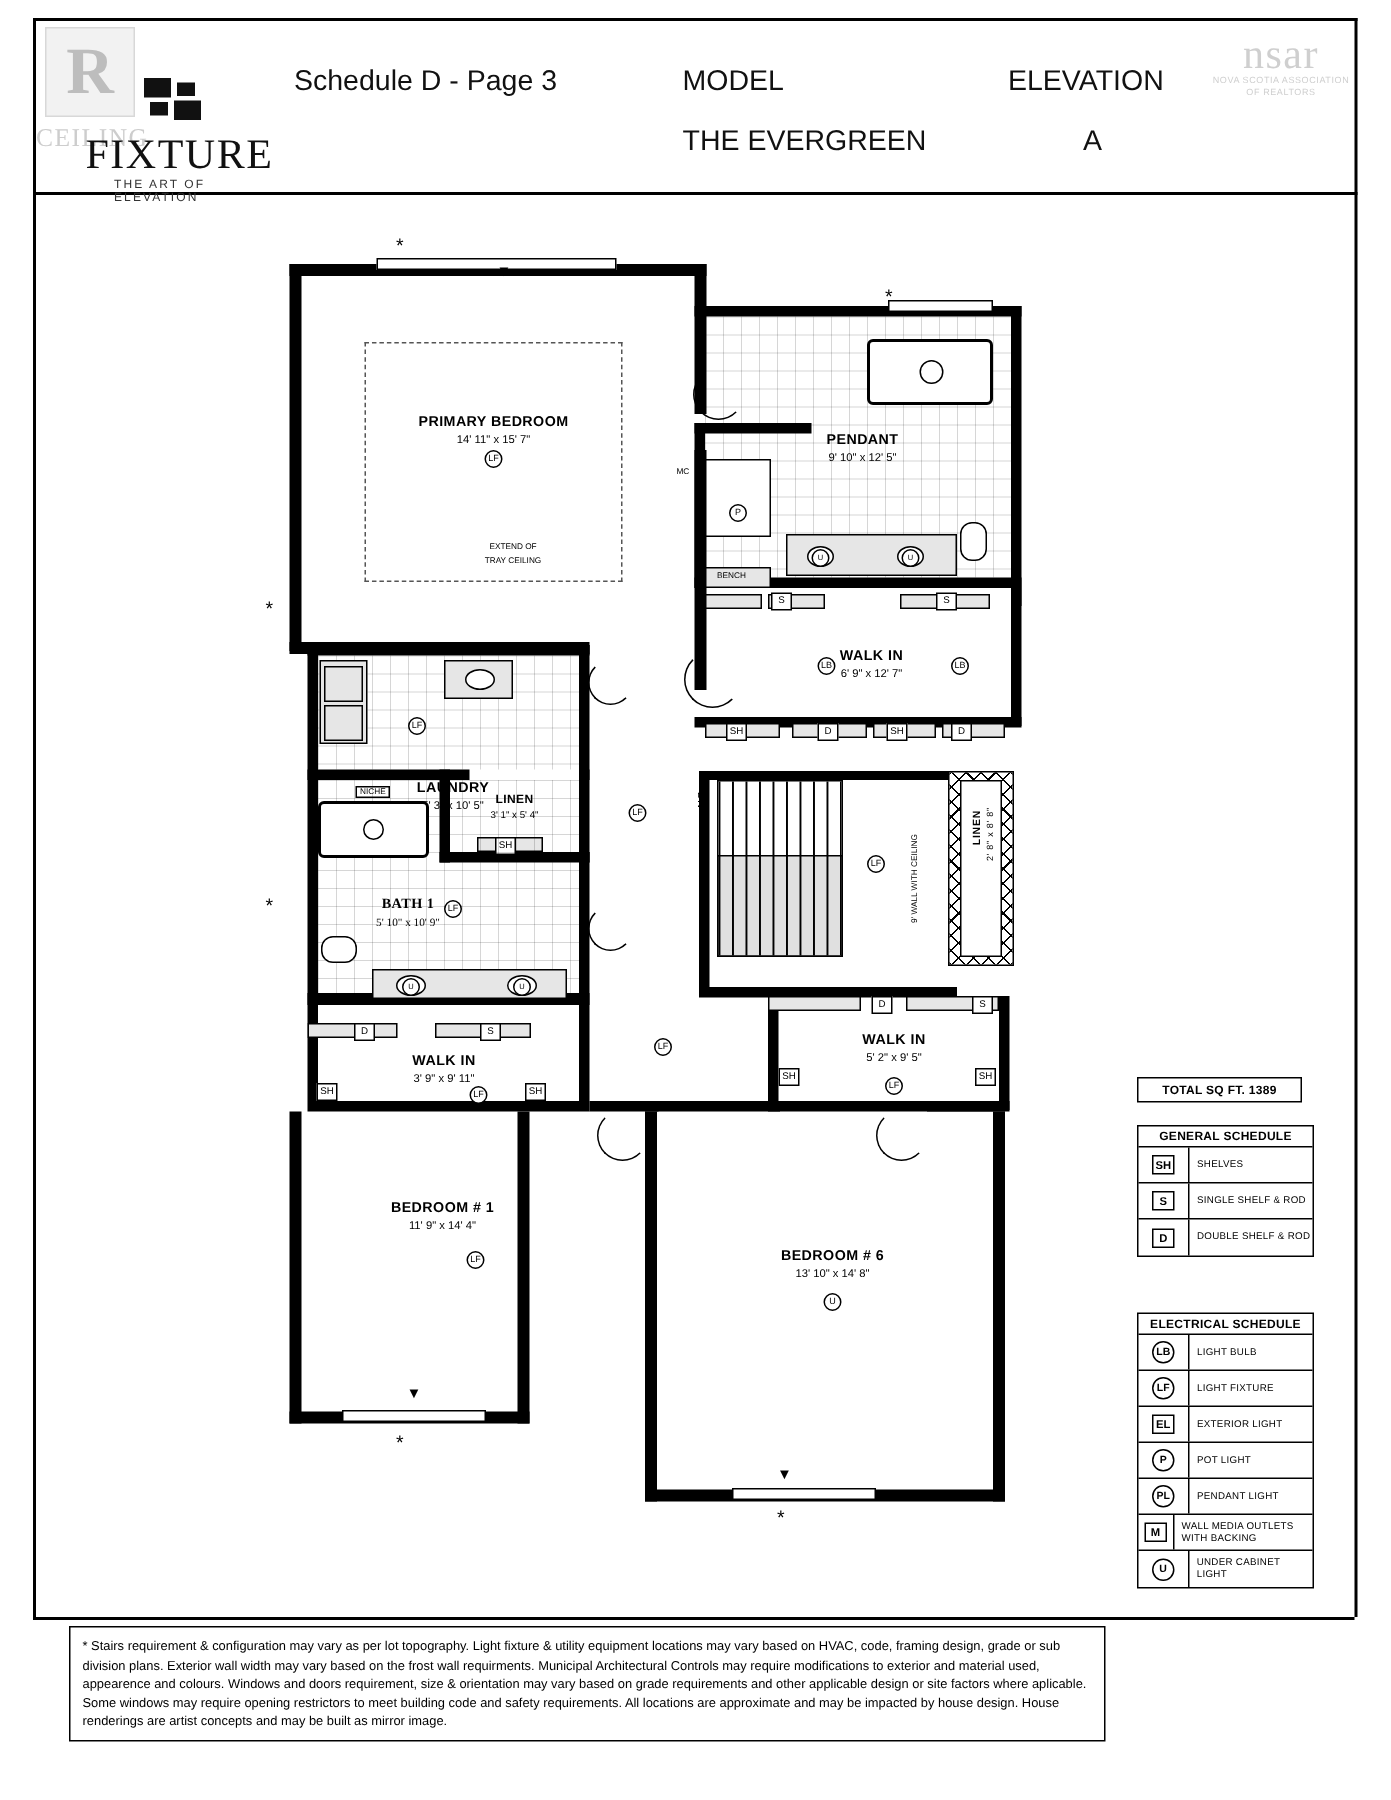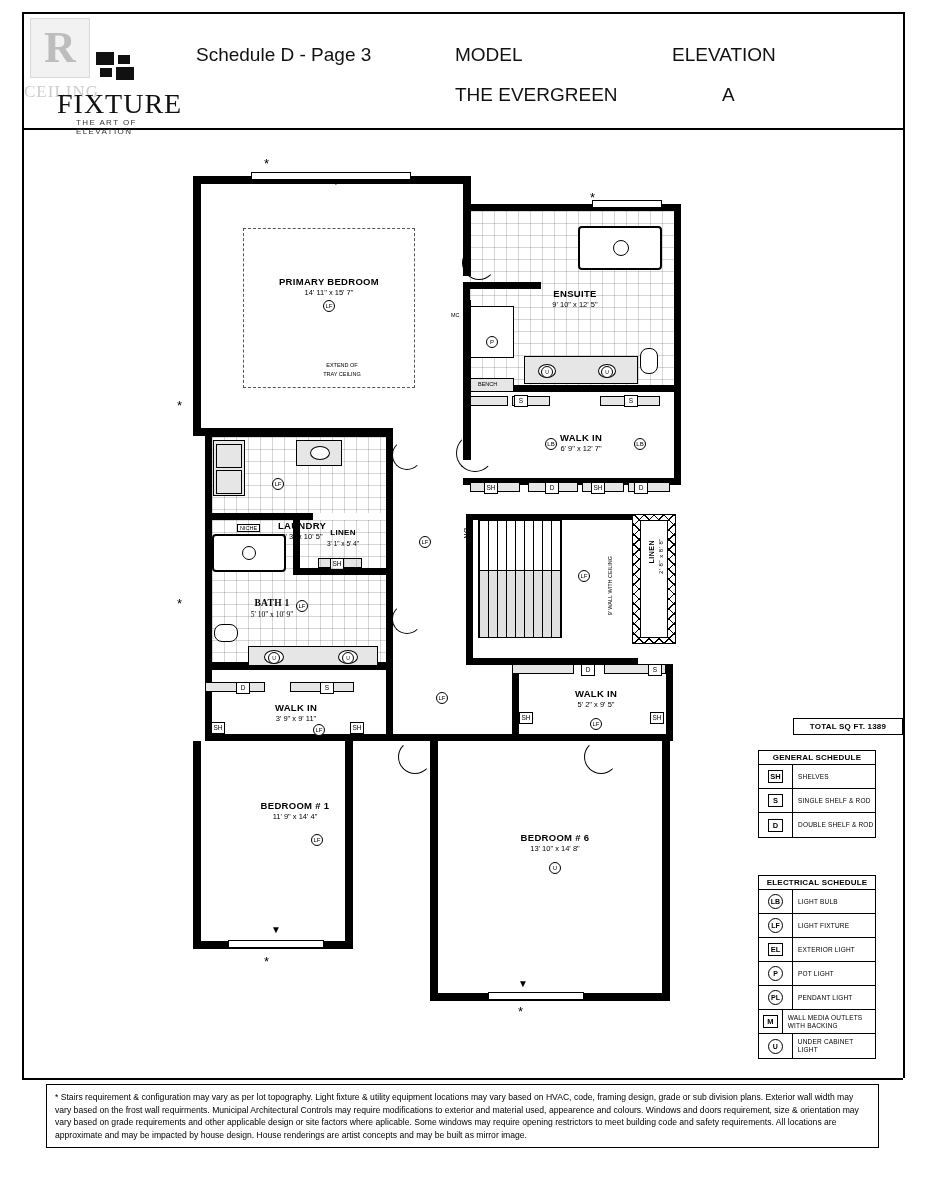--- a/index.html
+++ b/index.html
@@ -319,21 +319,21 @@
     left: 58px; top: 1034px;
     font-size: 22px;
     font-weight: bold;
     border-bottom: 2px solid #000;
     padding-bottom: 2px;
     font-family: "Liberation Serif", serif;
   }
   .note-box {
     position: absolute;
     left: 46px; top: 1084px;
-    width: 833px;
+    width: 691px;
     border: 1.5px solid #000;
     padding: 6px 8px;
     font-size: 8.6px;
     line-height: 12.5px;
     color: #000;
   }
 </style>
 </head>
 <body>
 
@@ -356,20 +356,25 @@
     <div class="cresco-name">FIXTURE</div>
     <div class="cresco-tag">THE ART OF ELEVATION</div>
   </div>
 
   <div class="hdr-title">Schedule D - Page 3</div>
   <div class="hdr-model-label">MODEL</div>
   <div class="hdr-model-name">THE EVERGREEN</div>
   <div class="hdr-elev-label">ELEVATION</div>
   <div class="hdr-elev-val">A</div>
 
+  <div class="nsar">
+    <div class="big">nsar</div>
+    <div class="sm">NOVA SCOTIA ASSOCIATION</div>
+    <div class="sm">OF REALTORS</div>
+  </div>
 
   <div class="sheet-left"></div>
   <div class="sheet-right"></div>
   <div class="sheet-bottom"></div>
 
   <div class="plan">
 
     <div class="wall" style="left:193px;top:176px;width:278px;height:8px;"></div>
     <div class="win" style="left:251px;top:172px;width:160px;height:8px;"></div>
     <div class="wall" style="left:193px;top:176px;width:8px;height:258px;"></div>
@@ -393,21 +398,21 @@
     <div class="win" style="left:592px;top:200px;width:70px;height:8px;"></div>
     <div class="wall" style="left:674px;top:204px;width:7px;height:200px;"></div>
     <div class="wall" style="left:463px;top:282px;width:78px;height:7px;"></div>
     <div class="wall" style="left:463px;top:282px;width:7px;height:110px;"></div>
     <div class="wall" style="left:463px;top:385px;width:218px;height:7px;"></div>
 
     <div class="tile" style="left:470px;top:211px;width:204px;height:174px;"></div>
     <div class="win" style="left:578px;top:226px;width:84px;height:44px;border:2px solid #000;border-radius:4px;"></div>
     <div class="circ" style="left:613px;top:240px;width:16px;height:16px;"></div>
     <div class="label" style="left:505px;top:288px;width:140px;">
-      <div class="nm">ENSUITE</div>
+      <div class="nm">PENDANT</div>
       <div class="dim">9' 10" x 12' 5"</div>
     </div>
     <div class="cab" style="left:524px;top:356px;width:114px;height:28px;"></div>
     <div class="circ" style="left:538px;top:364px;width:18px;height:14px;border-radius:50%;"></div>
     <div class="circ" style="left:598px;top:364px;width:18px;height:14px;border-radius:50%;"></div>
     <div class="circ" style="left:541px;top:366px;font-size:5px;">U</div>
     <div class="circ" style="left:601px;top:366px;font-size:5px;">U</div>
     <div class="win" style="left:640px;top:348px;width:18px;height:26px;border-radius:8px;"></div>
     <div class="win" style="left:470px;top:306px;width:44px;height:52px;"></div>
     <div class="circ" style="left:486px;top:336px;">P</div>
@@ -558,21 +563,21 @@
     <div class="doorarc" style="left:462px;top:246px;width:34px;height:34px;"></div>
     <div class="doorarc" style="left:456px;top:434px;width:38px;height:38px;"></div>
     <div class="doorarc" style="left:392px;top:440px;width:30px;height:30px;"></div>
     <div class="doorarc" style="left:392px;top:604px;width:30px;height:30px;"></div>
     <div class="doorarc" style="left:398px;top:740px;width:34px;height:34px;"></div>
     <div class="doorarc" style="left:584px;top:740px;width:34px;height:34px;"></div>
     <div class="wall" style="left:393px;top:734px;width:46px;height:7px;"></div>
     <div class="wall" style="left:430px;top:734px;width:90px;height:7px;"></div>
     <div class="wall" style="left:618px;top:734px;width:52px;height:7px;"></div>
 
-    <div class="sqft" style="left:758px;top:718px;width:110px;margin-left:35px;">TOTAL SQ FT. 1389</div>
+    <div class="sqft" style="left:758px;top:718px;width:110px;">TOTAL SQ FT. 1389</div>
 
     <div class="legend" style="left:758px;top:750px;width:118px;">
       <div class="lg-title">GENERAL SCHEDULE</div>
       <div class="lg-row">
         <div class="lg-sym">
             <div class="sq">SH</div>
           </div>
         <div class="lg-txt">SHELVES</div>
       </div>
       <div class="lg-row">

